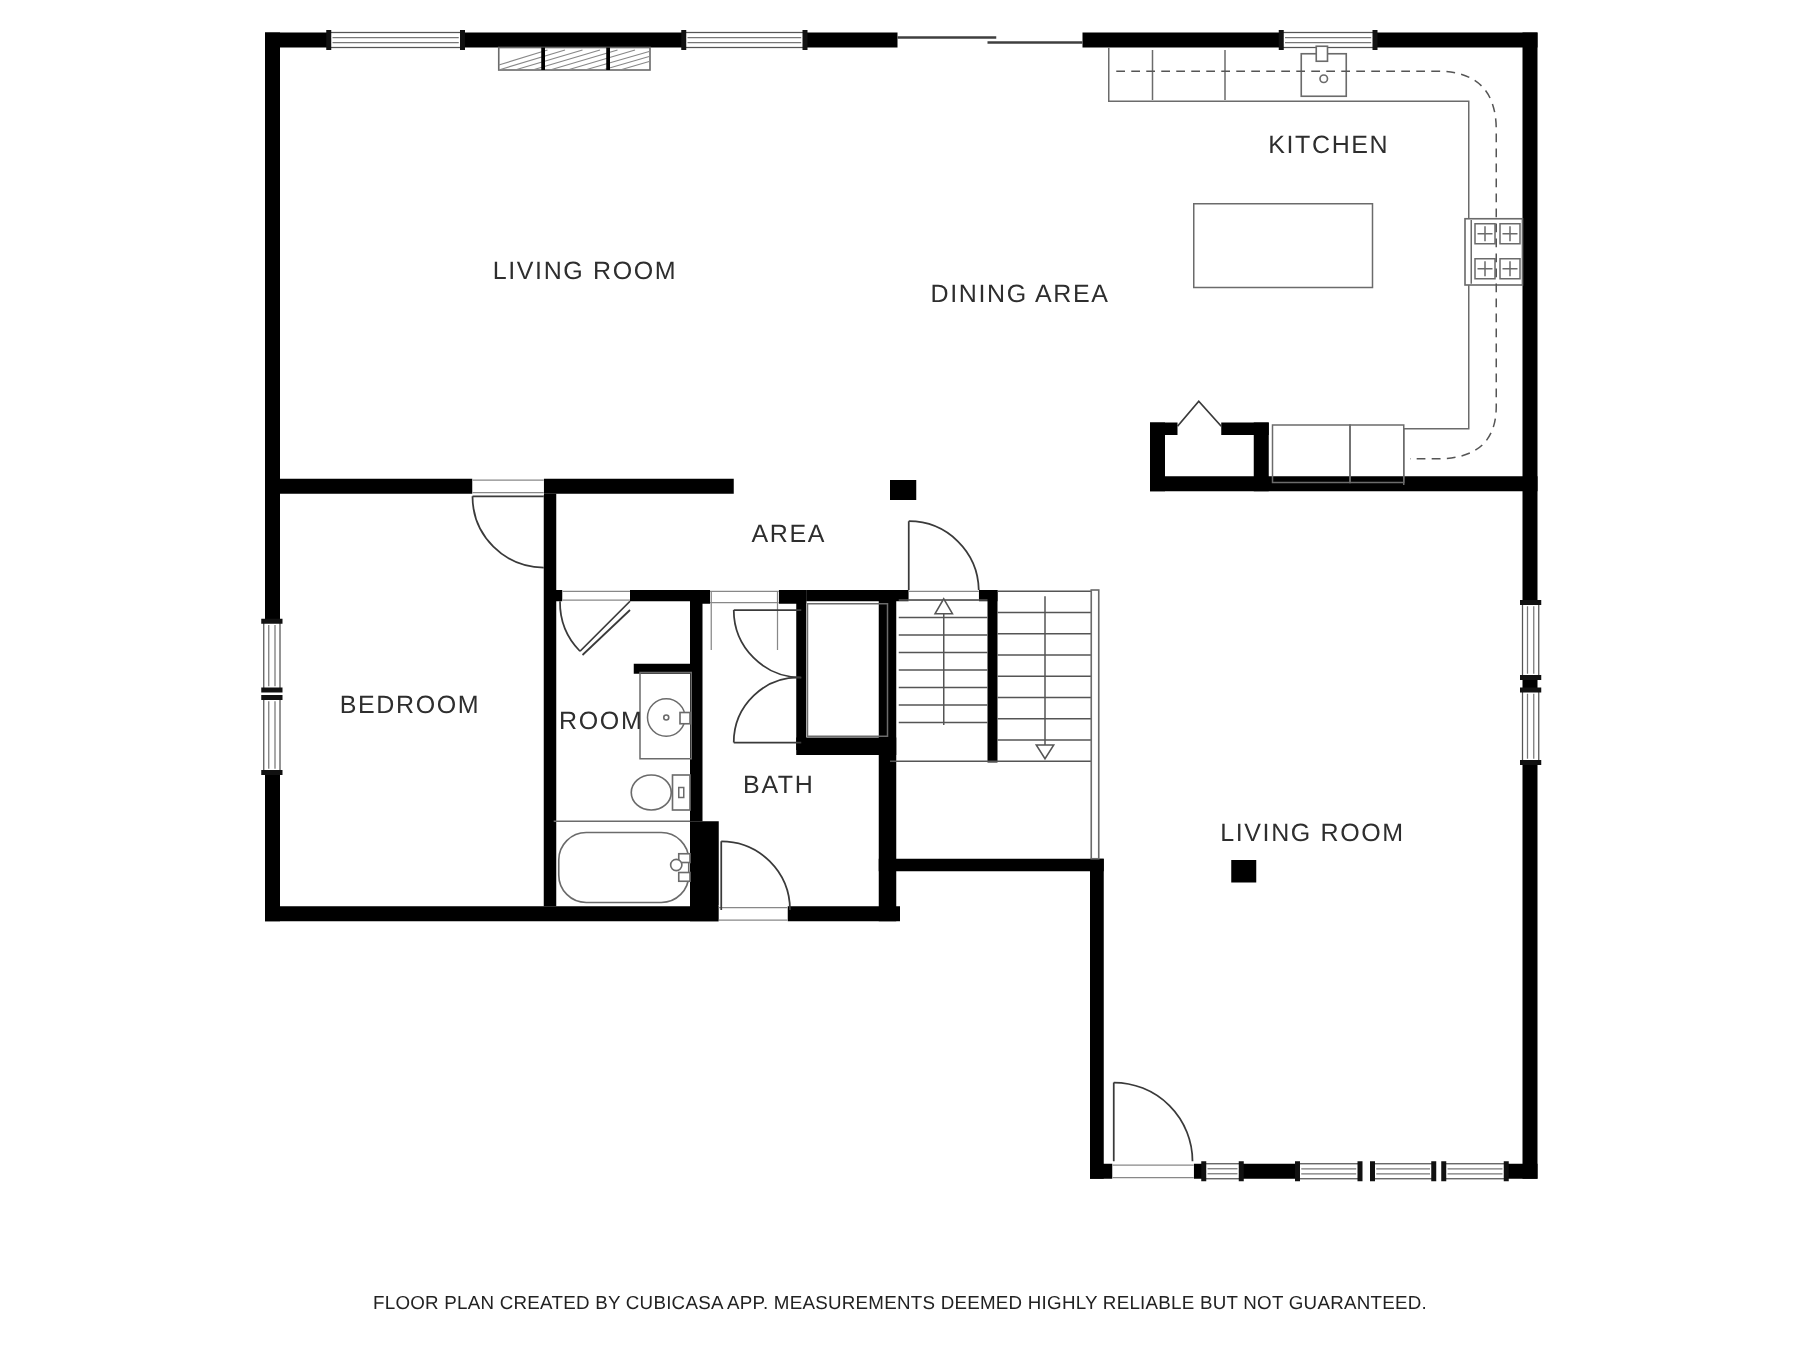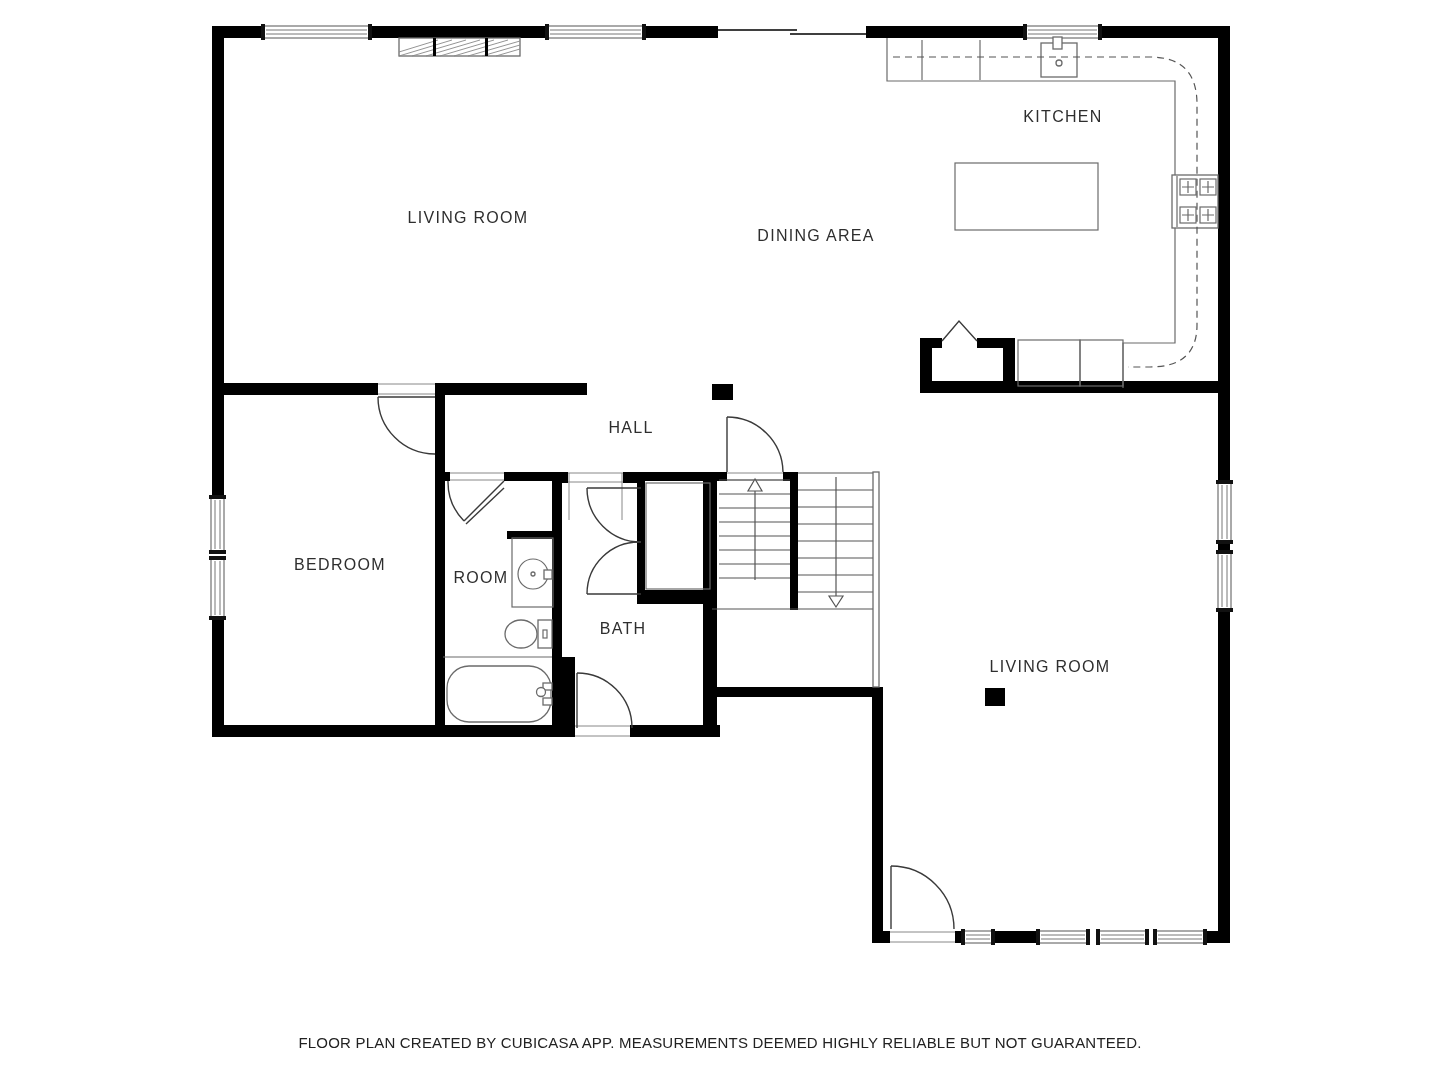--- a/index.html
+++ b/index.html
@@ -24,21 +24,21 @@
   .wincap{fill:#111;}
   .winline{stroke:#777;stroke-width:1;fill:none;}
   .openbox{fill:#fff;stroke:none;}
   .openline{stroke:#888;stroke-width:1;fill:none;}
   .dash{stroke:#555;stroke-width:1.2;fill:none;stroke-dasharray:7 5;}
   .tread{stroke:#555;stroke-width:1.1;fill:none;}
   .arrow{stroke:#555;stroke-width:1.2;fill:#fff;}
   .hatch{stroke:#888;stroke-width:0.9;fill:none;}
   .room-label{
     position:absolute;transform:translate(-50%,-50%);
-    font-size:16px;letter-spacing:1.3px;color:var(--text);
+    font-size:20px;letter-spacing:1.3px;color:var(--text);
     white-space:nowrap;font-weight:400;
   }
   .disclaimer{
     position:absolute;left:0;top:1034px;width:1440px;text-align:center;
     font-size:15px;letter-spacing:0.2px;color:#222;white-space:nowrap;
   }
 </style>
 </head>
 <body>
 
@@ -340,20 +340,20 @@
       <rect class="fixw" x="543" y="683" width="9" height="7"></rect>
       <rect class="fixw" x="543" y="698" width="9" height="7"></rect>
       <circle class="fixw" cx="541" cy="692" r="4.5"></circle>
     </g>
   </g>
 </svg>
 
   <div class="room-label" style="left:468px;top:218px">LIVING ROOM</div>
   <div class="room-label" style="left:816px;top:236px">DINING AREA</div>
   <div class="room-label" style="left:1063px;top:117px">KITCHEN</div>
-  <div class="room-label" style="left:631px;top:428px">HALL</div>
-  <div class="room-label" style="left:340px;top:565px">BEDROOM</div>
+  <div class="room-label" style="left:631px;top:428px">AREA</div>
+  <div class="room-label" style="left:328px;top:565px">BEDROOM</div>
   <div class="room-label" style="left:481px;top:578px">ROOM</div>
   <div class="room-label" style="left:623px;top:629px">BATH</div>
   <div class="room-label" style="left:1050px;top:667px">LIVING ROOM</div>
 
   <div class="disclaimer">FLOOR PLAN CREATED BY CUBICASA APP. MEASUREMENTS DEEMED HIGHLY RELIABLE BUT NOT GUARANTEED.</div>
 </div>
 
 </body></html>

